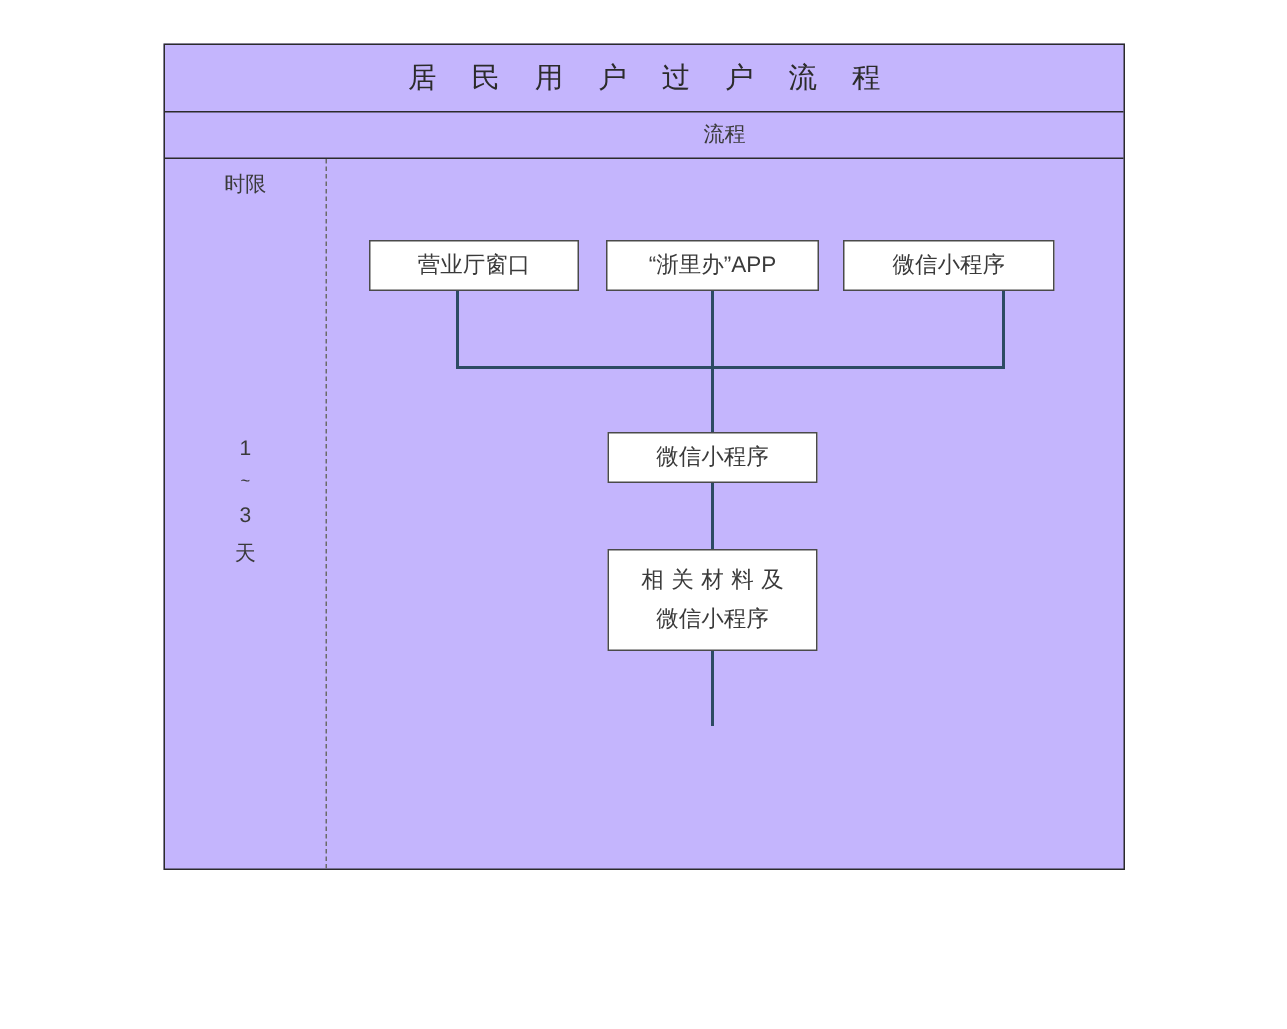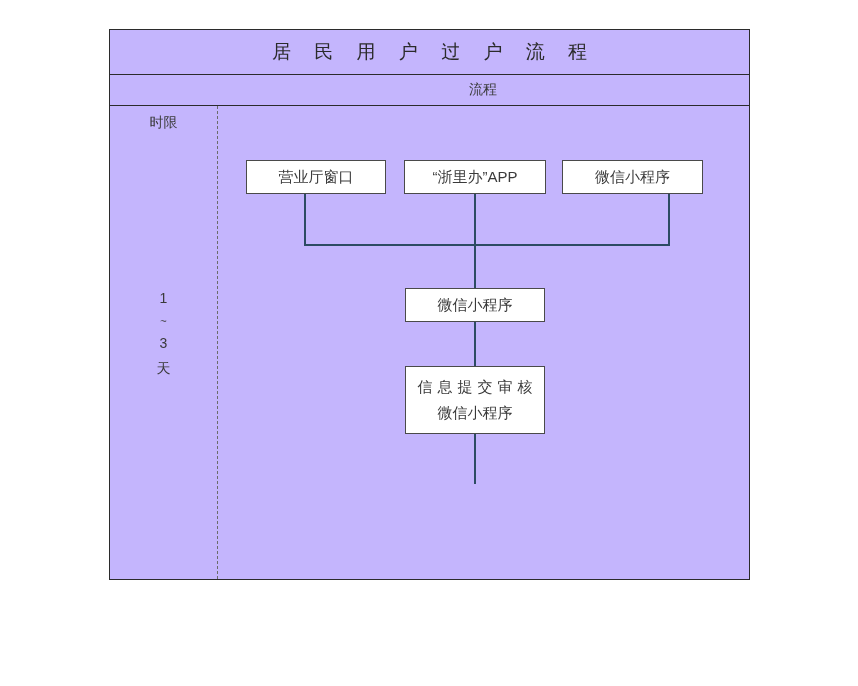--- a/index.html
+++ b/index.html
@@ -234,19 +234,19 @@
         <span class="line1">微信小程序</span>
       </div>
       <div class="node" id="node-app">
         <span class="line1">“浙里办”APP</span>
       </div>
 
       <div class="node" id="node-accept">
         <span class="line1">微信小程序</span>
       </div>
       <div class="node spaced" id="node-materials">
-        <span class="line1">信息提交审核</span>
+        <span class="line1">相关材料及</span>
         <span class="line2">微信小程序</span>
       </div>
 
     </div>
   </div>
 </div>
 
 </body></html>

